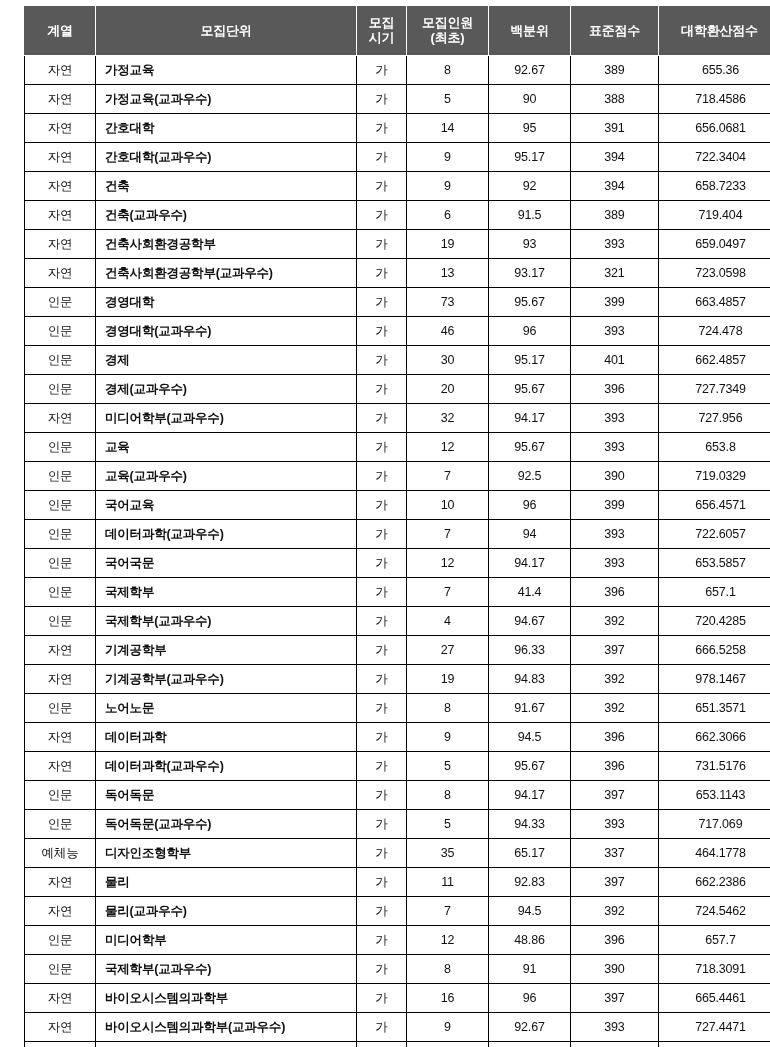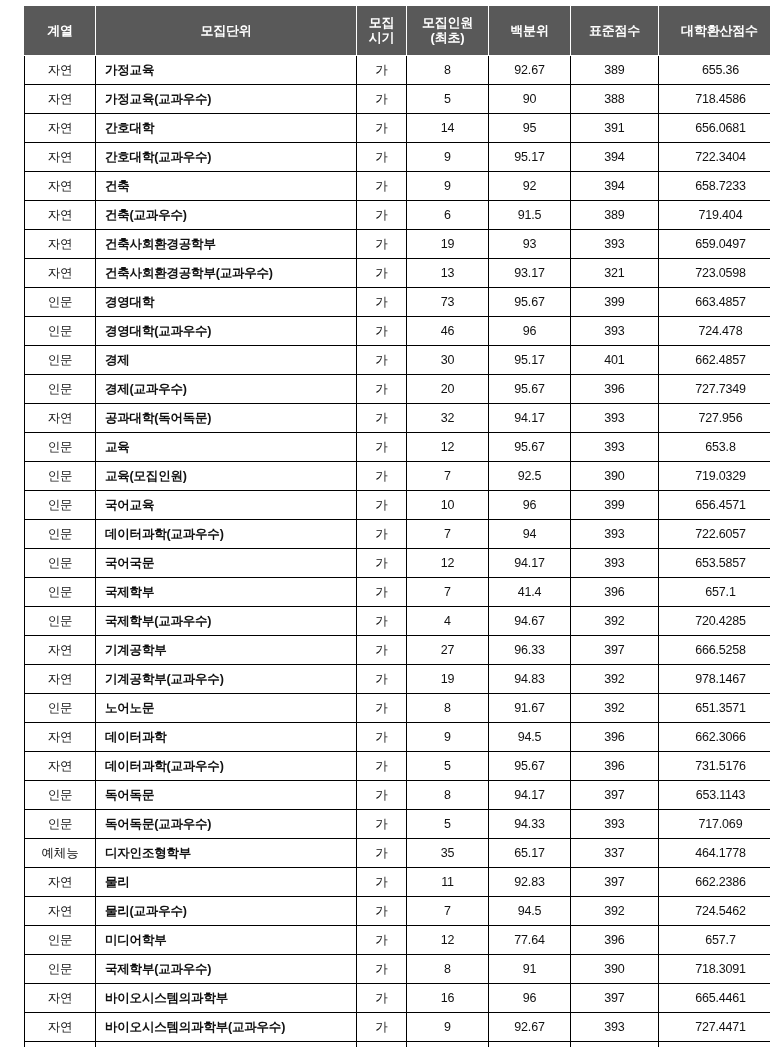--- a/index.html
+++ b/index.html
@@ -214,39 +214,39 @@
           <td>인문</td>
           <td class="unit-cell">경제(교과우수)</td>
           <td>가</td>
           <td>20</td>
           <td>95.67</td>
           <td>396</td>
           <td>727.7349</td>
         </tr>
         <tr>
           <td>자연</td>
-          <td class="unit-cell">공과대학(독어독문)</td>
+          <td class="unit-cell">미디어학부(교과우수)</td>
           <td>가</td>
           <td>32</td>
           <td>94.17</td>
           <td>393</td>
           <td>727.956</td>
         </tr>
         <tr>
           <td>인문</td>
           <td class="unit-cell">교육</td>
           <td>가</td>
           <td>12</td>
           <td>95.67</td>
           <td>393</td>
           <td>653.8</td>
         </tr>
         <tr>
           <td>인문</td>
-          <td class="unit-cell">교육(모집인원)</td>
+          <td class="unit-cell">교육(교과우수)</td>
           <td>가</td>
           <td>7</td>
           <td>92.5</td>
           <td>390</td>
           <td>719.0329</td>
         </tr>
         <tr>
           <td>인문</td>
           <td class="unit-cell">국어교육</td>
           <td>가</td>
@@ -379,21 +379,21 @@
           <td>7</td>
           <td>94.5</td>
           <td>392</td>
           <td>724.5462</td>
         </tr>
         <tr>
           <td>인문</td>
           <td class="unit-cell">미디어학부</td>
           <td>가</td>
           <td>12</td>
-          <td>77.64</td>
+          <td>48.86</td>
           <td>396</td>
           <td>657.7</td>
         </tr>
         <tr>
           <td>인문</td>
           <td class="unit-cell">국제학부(교과우수)</td>
           <td>가</td>
           <td>8</td>
           <td>91</td>
           <td>390</td>

